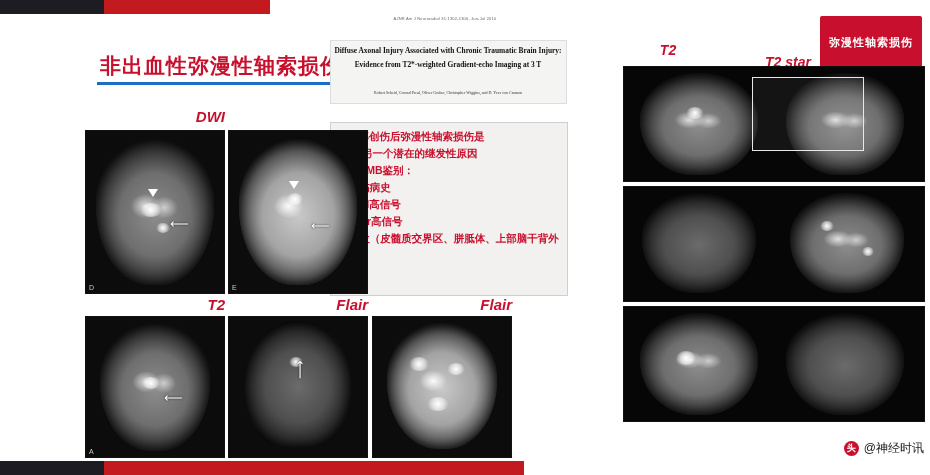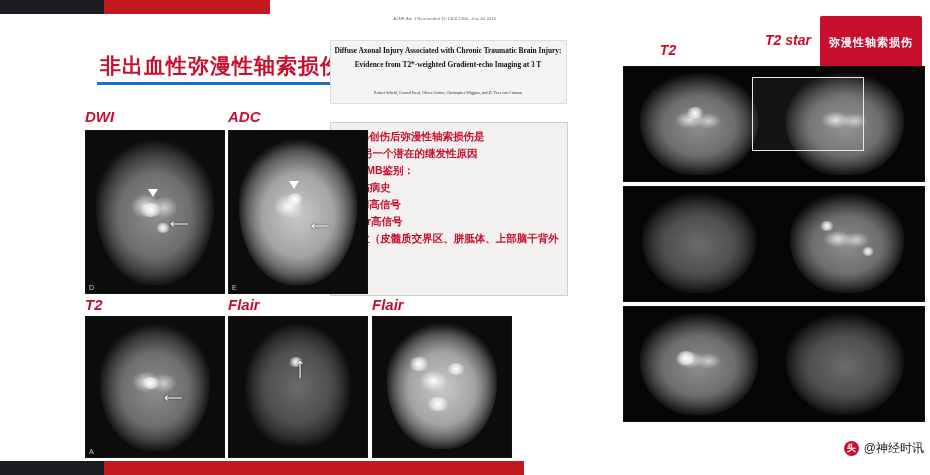--- a/index.html
+++ b/index.html
@@ -156,21 +156,21 @@
   .tile .img {
     position: absolute;
     left: 0; top: 0;
     background: #0c0c0c;
     border: 1px solid #111;
     overflow: hidden;
   }
   .tile .cap {
     position: absolute;
     width: 100%;
-    text-align: left;
+    text-align: right;
     color: #c8102e;
     font-weight: bold;
     font-style: italic;
     font-size: 15px;
   }
   .corner-letter {
     position: absolute;
     left: 3px; bottom: 2px;
     color: #cccccc;
     font-size: 7px;
@@ -330,21 +330,20 @@
           <div class="brain" style="left:10px; top:8px; width:118px; height:146px;"></div>
           <div class="lesion" style="left:54px; top:72px; width:22px; height:14px;"></div>
           <div class="lesion" style="left:70px; top:92px; width:14px; height:10px;"></div>
           <div class="tri-w" style="left:62px; top:58px;"></div>
           <div class="arrow-w" style="left:84px; top:86px;">⟵</div>
           <div class="corner-letter">D</div>
         </div>
       </div>
 
       <div class="tile" style="left:228px; top:94px; width:140px; height:186px;">
-        <div class="cap" style="top:0;">ADC</div>
         <div class="img" style="top:22px; width:138px; height:162px;">
           <div class="brain bright" style="left:10px; top:8px; width:118px; height:146px;"></div>
           <div class="lesion" style="left:58px; top:62px; width:16px; height:12px;"></div>
           <div class="tri-w" style="left:60px; top:50px;"></div>
           <div class="arrow-w" style="left:82px; top:88px;">⟵</div>
           <div class="corner-letter">E</div>
         </div>
       </div>
 
       <div class="tile" style="left:85px; top:282px; width:140px; height:164px;">
@@ -376,21 +375,21 @@
         </div>
       </div>
 
     </div>
 
     <div class="right-pane">
 
       <div class="badge-red">弥漫性轴索损伤</div>
 
       <div class="rcap" style="left:38px; top:28px; width:110px;">T2</div>
-      <div class="rcap" style="left:148px; top:18px; width:130px;">T2 star</div>
+      <div class="rcap" style="left:148px; top:40px; width:130px;">T2 star</div>
 
       <div class="rpanel" style="left:48px; top:52px; width:300px; height:114px;">
         <div class="brain" style="left:16px; top:6px; width:118px; height:102px; border-radius:48% 48% 44% 44% / 46% 46% 54% 54%;"></div>
         <div class="brain" style="left:162px; top:6px; width:118px; height:102px; border-radius:48% 48% 44% 44% / 46% 46% 54% 54%;"></div>
         <div class="lesion" style="left:62px; top:40px; width:18px; height:12px;"></div>
         <div class="roi-box" style="left:128px; top:10px; width:110px; height:72px;"></div>
       </div>
 
       <div class="rpanel" style="left:48px; top:172px; width:300px; height:114px;">
         <div class="brain dark" style="left:18px; top:6px; width:114px; height:100px;"></div>

